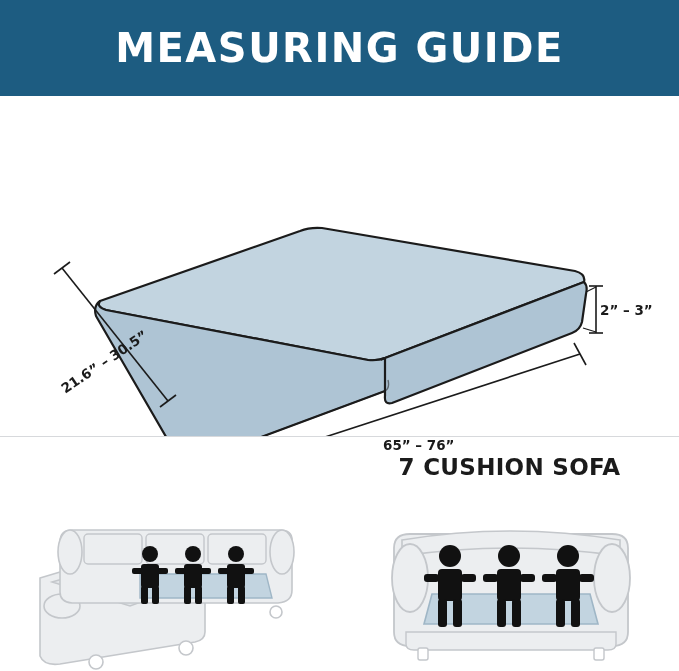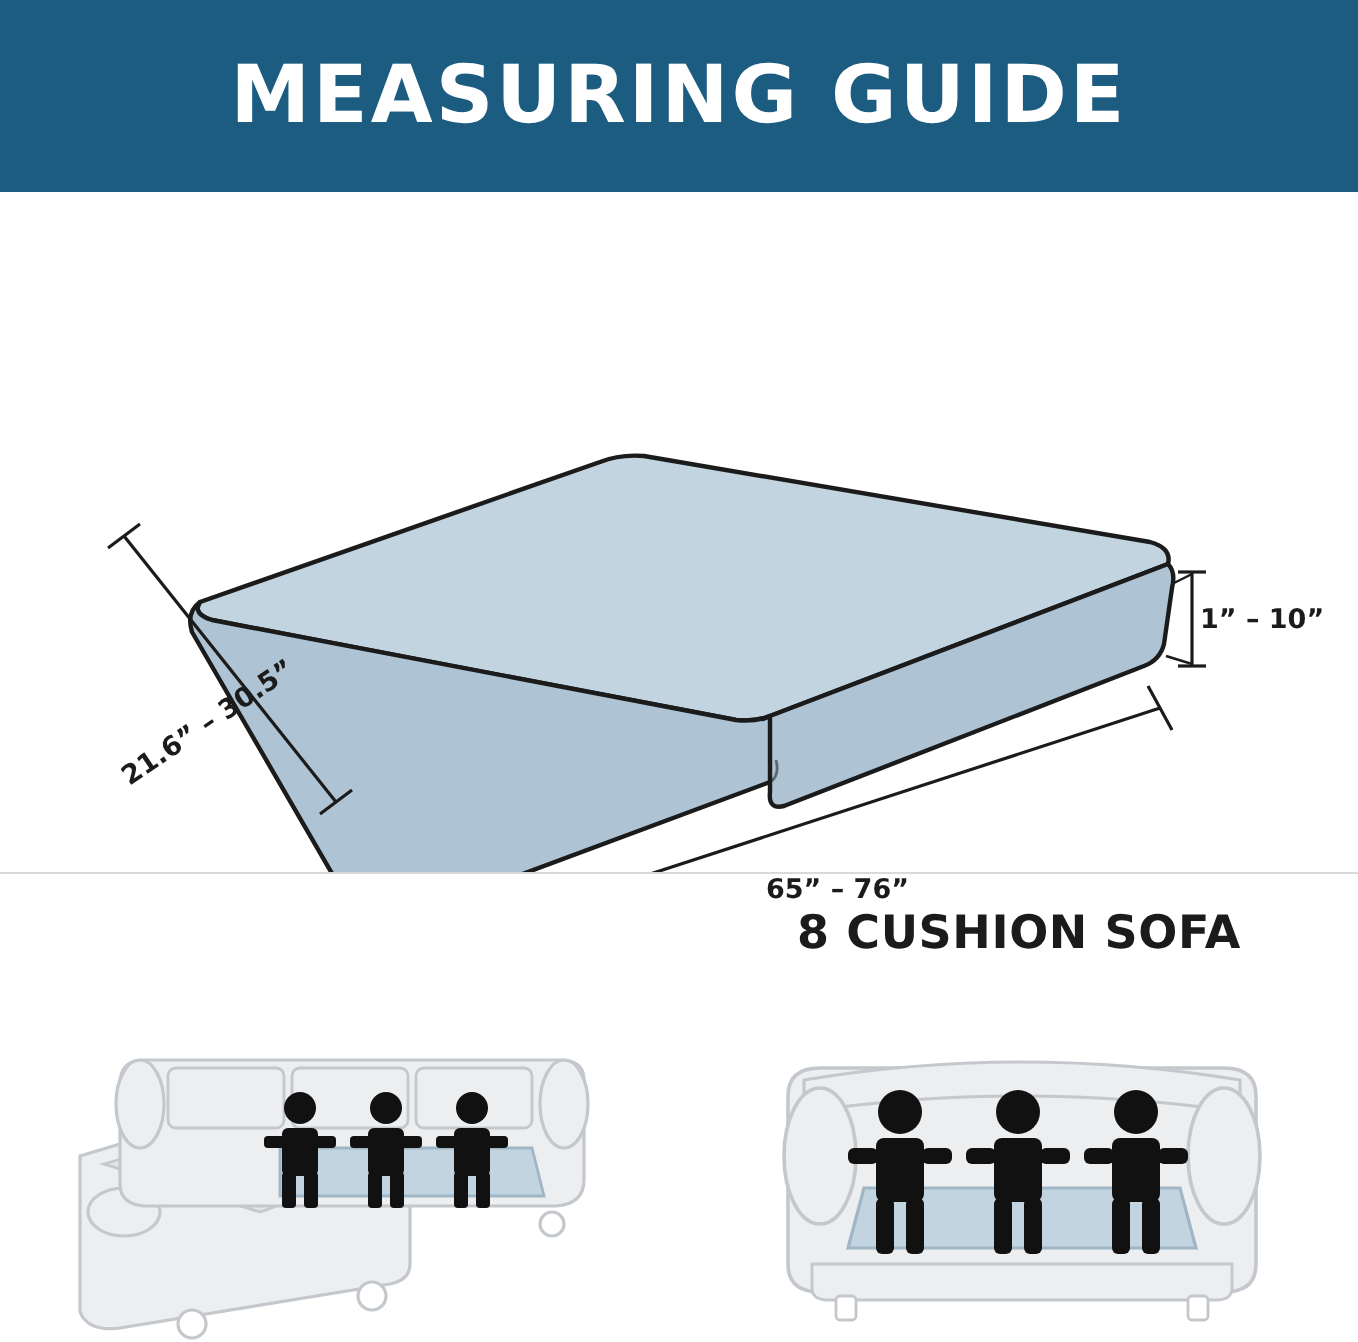--- a/index.html
+++ b/index.html
@@ -110,21 +110,21 @@
 
       <line x1="190" y1="385" x2="580" y2="258" stroke="#1b1b1b" stroke-width="1.6"></line>
       <line x1="184" y1="374" x2="196" y2="396" stroke="#1b1b1b" stroke-width="1.6"></line>
       <line x1="574" y1="247" x2="586" y2="269" stroke="#1b1b1b" stroke-width="1.6"></line>
 
       <line x1="62" y1="172" x2="168" y2="305" stroke="#1b1b1b" stroke-width="1.6"></line>
       <line x1="54" y1="178" x2="70" y2="166" stroke="#1b1b1b" stroke-width="1.6"></line>
       <line x1="160" y1="311" x2="176" y2="299" stroke="#1b1b1b" stroke-width="1.6"></line>
     </svg>
 
-    <div class="dim-label" id="dim-height">1” – 10”</div>
+    <div class="dim-label" id="dim-height">2” – 3”</div>
     <div class="dim-label" id="dim-length">65” – 76”</div>
     <div class="dim-label" id="dim-depth">21.6” – 30.5”</div>
   </div>
 
   <div class="divider"></div>
 
   <div class="panels">
 
     <div class="panel panel-left">
 
@@ -174,21 +174,21 @@
           <rect x="227" y="104" width="7" height="18" rx="2"></rect>
           <rect x="238" y="104" width="7" height="18" rx="2"></rect>
           <rect x="218" y="86" width="11" height="6" rx="2"></rect>
           <rect x="243" y="86" width="11" height="6" rx="2"></rect>
         </g>
       </svg>
     </div>
 
     <div class="panel panel-right">
       <div class="panel-title">
-        <span>8 CUSHION SOFA</span>
+        <span>7 CUSHION SOFA</span>
       </div>
 
       <svg class="panel-svg" width="339" height="190" viewBox="0 0 339 190">
 
         <path d="M54,66 L54,150 Q54,164 70,164 L272,164 Q288,164 288,150 L288,66 Q288,52 272,52 L70,52 Q54,52 54,66 Z" fill="#eceef0" stroke="#c4c7cb" stroke-width="1.8"></path>
 
         <path d="M62,58 Q170,40 280,58 L280,74 Q170,58 62,74 Z" fill="#eceef0" stroke="#c4c7cb" stroke-width="1.6"></path>
 
         <path d="M92,112 L250,112 L258,142 L84,142 Z" fill="#c2d4e0" stroke="#9fb6c6" stroke-width="1.6"></path>
 

